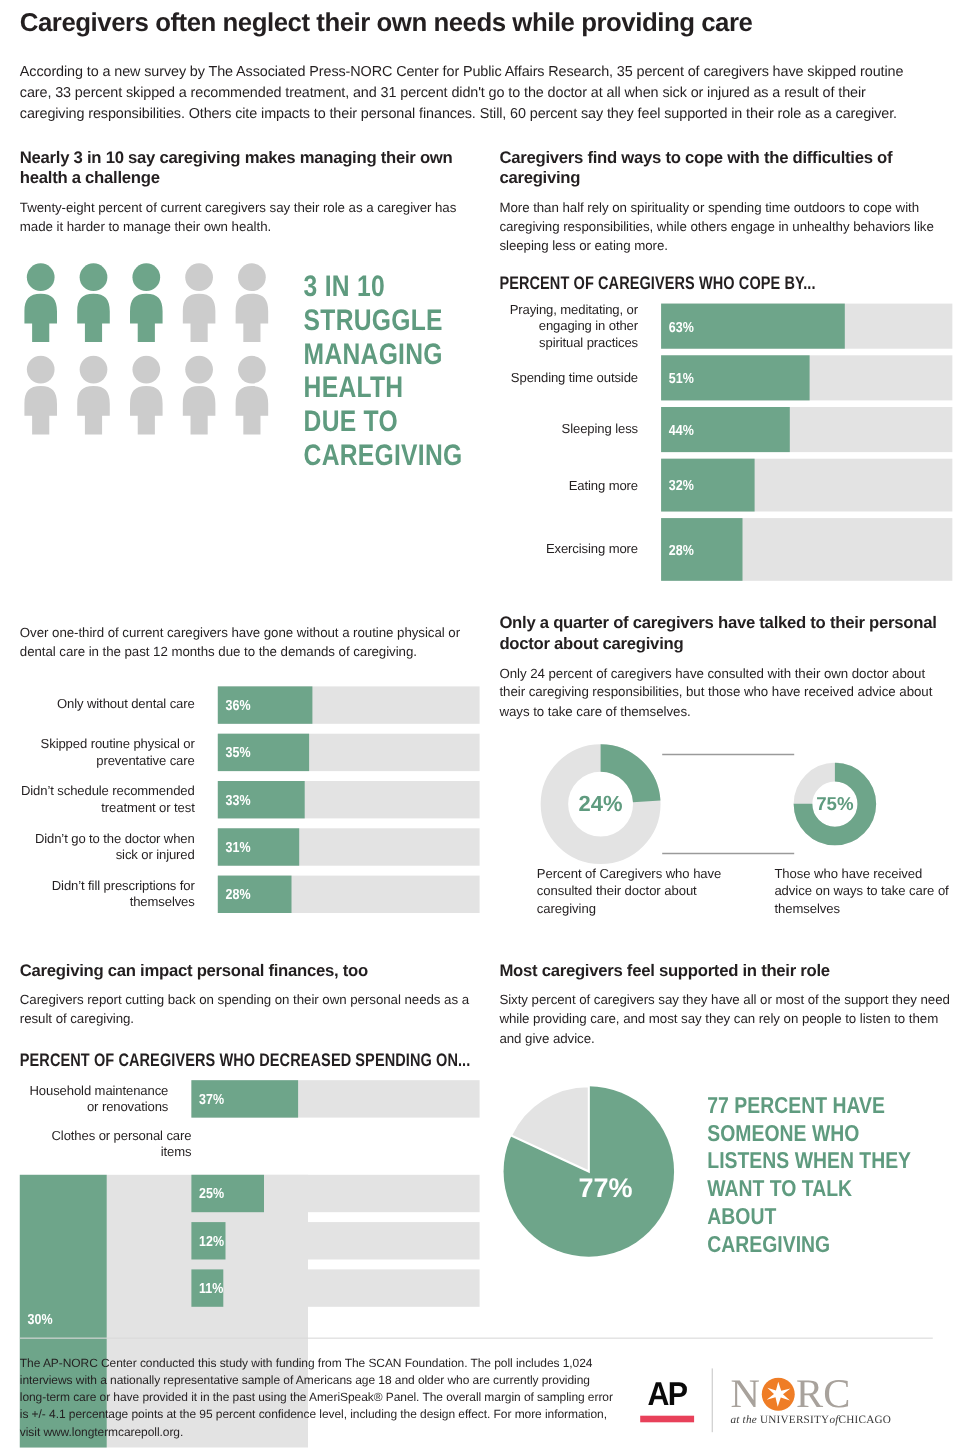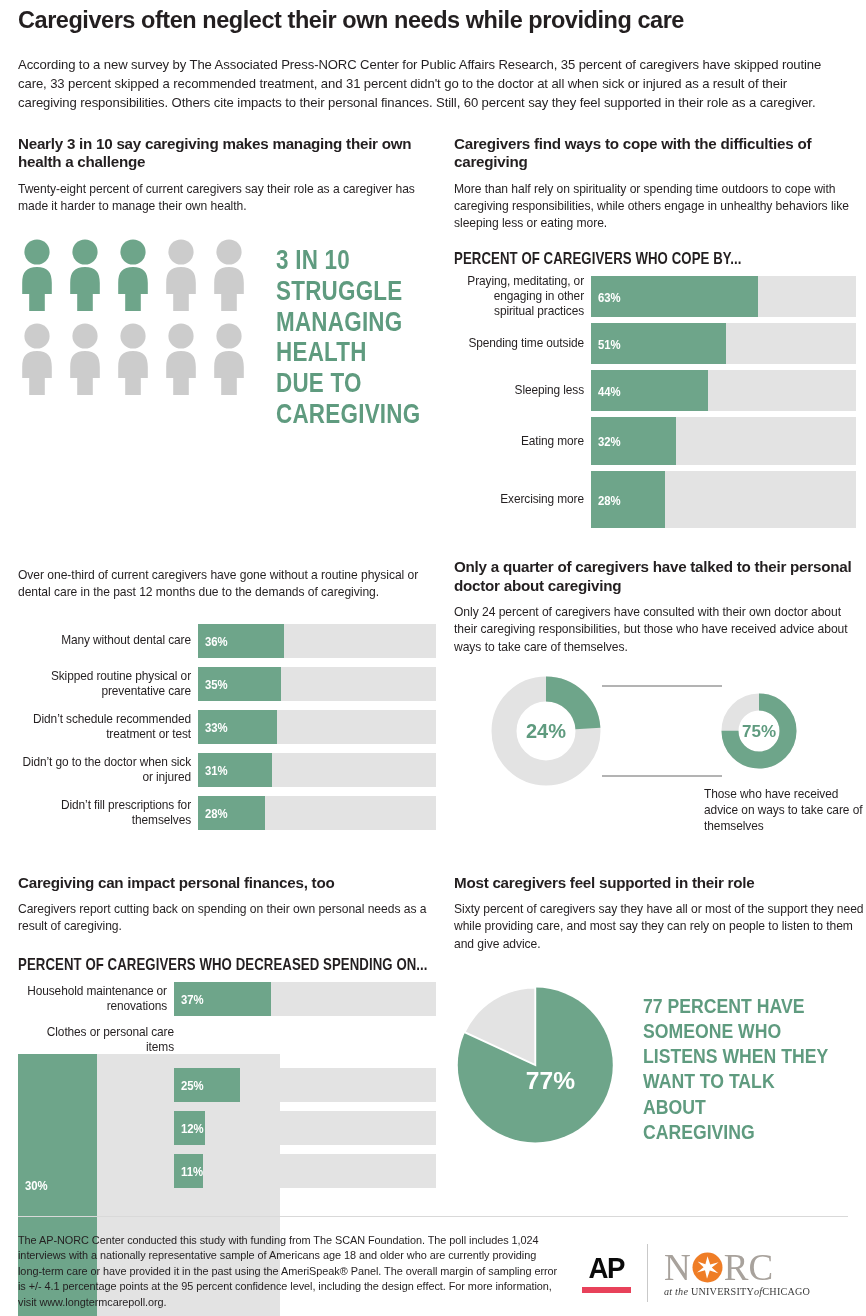--- a/index.html
+++ b/index.html
@@ -33,21 +33,21 @@
   }
   .kicker {
     font-family: "Liberation Sans Narrow", "Liberation Sans", sans-serif;
     font-weight: bold; font-size: 16.5px; letter-spacing: 0.1px;
     transform: scaleX(0.80); transform-origin: left center;
     white-space: nowrap;
   }
 
   
   .bars { width: 100%; }
-  .bar-row { display: flex; align-items: stretch; }
+  .bar-row { display: flex; align-items: stretch; gap: 14px; }
   .bar-label {
     text-align: right; font-size: 11.9px; line-height: 1.25;
     display: flex; flex-direction: column; justify-content: center;
     padding-right: 7px; letter-spacing: -0.1px;
   }
   .bar-track { position: relative; background: #e3e3e3; flex: 1 1 auto; }
   .bar-fill {
     position: absolute; left: 0; top: 0; bottom: 0;
     background: #6ea58a;
   }
@@ -215,21 +215,21 @@
               <span class="bar-val">28%</span>
             </div>
           </div>
         </div>
     </div>
 
     <div class="cell" style="margin-top:30px;">
       <div class="sec-sub">Over one-third of current caregivers have gone without a routine physical or dental care in the past 12 months due to the demands of caregiving.</div>
       <div class="bars" id="bars-neglect" style="margin-top:22px;">
           <div class="bar-row" style="margin-bottom: 9px; height: 34px;">
-            <div class="bar-label" style="width: 185px;">Many without dental care</div>
+            <div class="bar-label" style="width: 185px;">Only without dental care</div>
             <div class="bar-track" style="width: 238px; flex: 0 0 238px;">
               <div class="bar-fill" style="width: 36%; background: rgb(110, 165, 138);"></div>
               <span class="bar-val">36%</span>
             </div>
           </div>
           <div class="bar-row" style="margin-bottom: 9px; height: 34px;">
             <div class="bar-label" style="width: 185px;">Skipped routine physical or preventative care</div>
             <div class="bar-track" style="width: 238px; flex: 0 0 238px;">
               <div class="bar-fill" style="width: 35%; background: rgb(110, 165, 138);"></div>
               <span class="bar-val">35%</span>
@@ -275,20 +275,21 @@
             <text x="92" y="63" text-anchor="middle" dominant-baseline="central" font-family="Liberation Sans Narrow, Liberation Sans, sans-serif" font-size="20" font-weight="bold" fill="#5f9b7f">24%</text>
           </g>
 
           <g>
             <circle cx="305" cy="63" r="29" fill="none" stroke="#e3e3e3" stroke-width="17"></circle>
             <circle cx="305" cy="63" r="29" fill="none" stroke="#6ea58a" stroke-width="17" stroke-dasharray="136.7 45.6" transform="rotate(-90 305 63)"></circle>
             <text x="305" y="63" text-anchor="middle" dominant-baseline="central" font-family="Liberation Sans Narrow, Liberation Sans, sans-serif" font-size="17" font-weight="bold" fill="#5f9b7f">75%</text>
           </g>
         </svg>
 
+        <div style="position:absolute; left:34px; top:118px; width:175px;" class="donut-cap">Percent of Caregivers who have consulted their doctor about caregiving</div>
         <div style="position:absolute; left:250px; top:118px; width:165px;" class="donut-cap">Those who have received advice on ways to take care of themselves</div>
       </div>
     </div>
 
     <div class="cell" style="margin-top:28px;">
       <div class="sec-title">Caregiving can impact personal finances, too</div>
       <div class="sec-sub">Caregivers report cutting back on spending on their own personal needs as a result of caregiving.</div>
       <div class="kicker" style="margin-top:19px;">PERCENT OF CAREGIVERS WHO DECREASED SPENDING ON...</div>
       <div class="bars" id="bars-spending" style="margin-top:8px;">
           <div class="bar-row" style="margin-bottom: 9px; height: 34px;">

